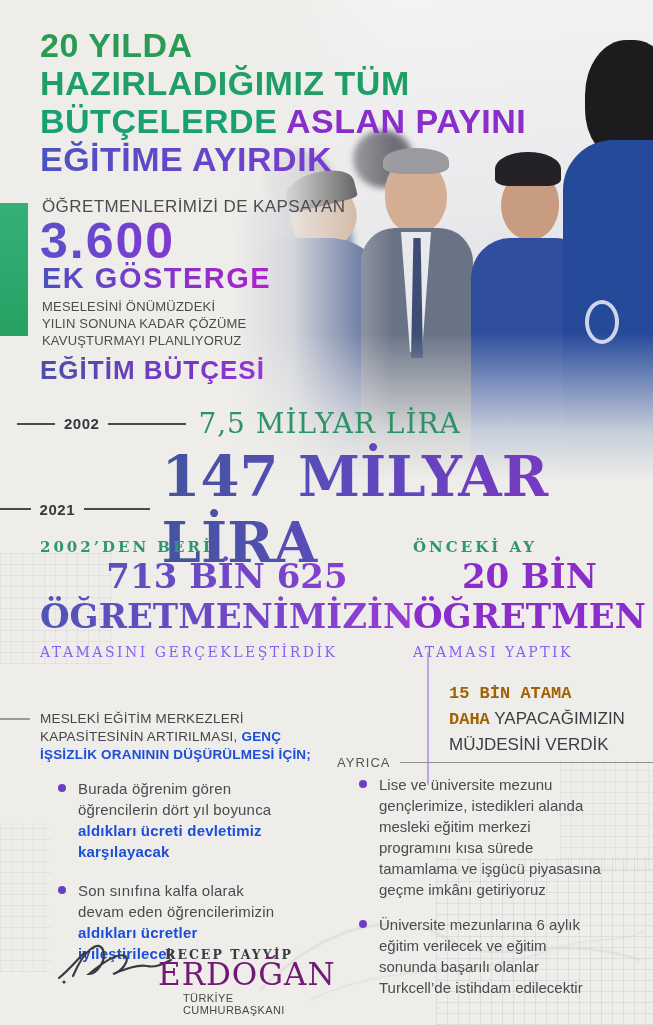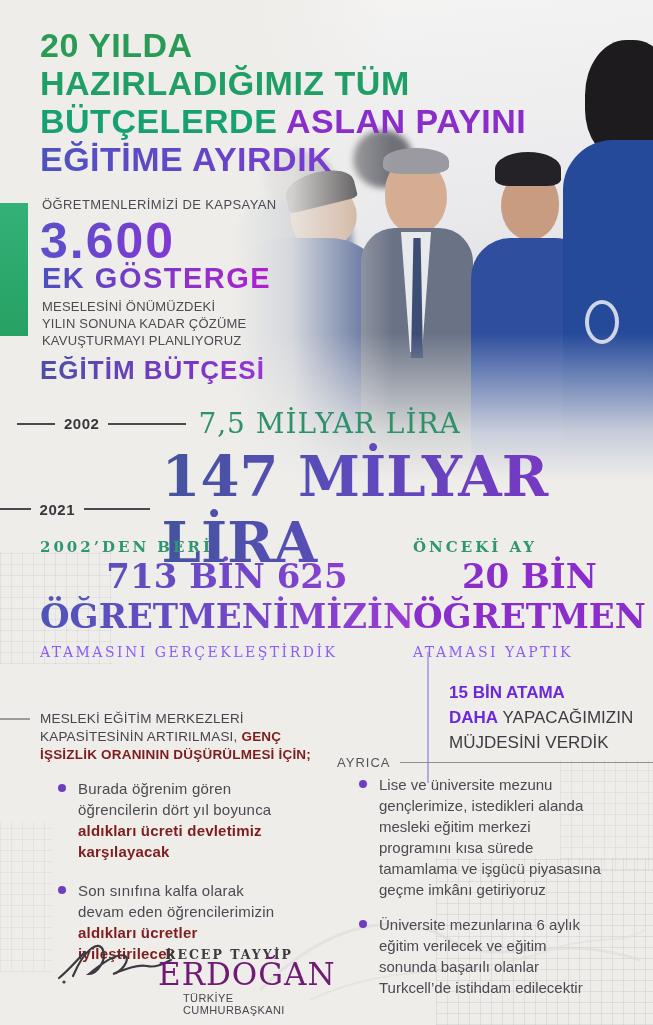--- a/index.html
+++ b/index.html
@@ -31,21 +31,21 @@
   .hl-teal   { color:#17a173; }
   .hl-purple { color:#8a2dcb; }
   .grad-indigo-purple {
     background:linear-gradient(90deg,#4d52c0 0%,#7a3bd0 60%,#9a29d2 100%);
     -webkit-background-clip:text; background-clip:text; color:transparent;
   }
 
   
   #green-bar { left:0; top:203px; width:28px; height:133px;
     background:linear-gradient(180deg,#33b178 0%,#27a163 100%); }
-  #ek-kicker { left:42px; top:197px; font-size:13px; color:#4c4c50; letter-spacing:.4px; }
+  #ek-kicker { left:42px; top:197px; font-size:17px; color:#4c4c50; letter-spacing:.4px; }
   #ek-number { left:40px; top:212px; font-size:50px; font-weight:bold; letter-spacing:2px;
     background:linear-gradient(100deg,#5a50c8 0%,#7d3bd2 85%);
     -webkit-background-clip:text; background-clip:text; color:transparent; }
   #ek-label  { left:42px; top:262px; font-size:29px; font-weight:bold; letter-spacing:1.5px;
     background:linear-gradient(90deg,#4b50bf 0%,#8a32cc 60%,#b01fd0 100%);
     -webkit-background-clip:text; background-clip:text; color:transparent; }
   #ek-body   { left:42px; top:298px; font-size:13px; line-height:17px; color:#4c4c50; letter-spacing:.2px; }
 
   
   #budget-heading { left:40px; top:355px; font-size:26px; font-weight:bold; letter-spacing:1px;
@@ -69,27 +69,27 @@
   #stat-left  { left:40px;  top:538px; }
   #stat-right { left:413px; top:538px; }
   #stat-left .stat-big {
     background:linear-gradient(95deg,#4f55b8 0%,#7a43cc 65%,#9c3bd4 100%);
     -webkit-background-clip:text; background-clip:text; color:transparent; }
   #stat-right .stat-big { color:#8a2dcb; }
 
   
   #pledge { left:427px; top:652px; width:216px; padding:28px 0 28px 20px;
     border-left:2px solid #b9a8e0; font-size:17px; line-height:25px; font-weight:bold; color:#3c3c42; }
-  .pl-purple { color:#6d28d9; }
+  .pl-purple { color:#a16207;font-family:Liberation Mono, monospace; }
   #pledge .plain { font-weight:normal; }
 
   
   #voc-dash { left:0; top:718px; width:30px; height:2px; background:#9b9b9e; }
   #vocational { left:40px; top:710px; width:282px; font-size:13.5px; line-height:18px; color:#45454b; letter-spacing:.2px; }
-  #vocational .hi, .bullets .hi { color:#7f1d1d; font-weight:bold; }
+  #vocational .hi, .bullets .hi { color:#1d4ed8; font-weight:bold; }
   .bullets { margin-top:14px; }
   .bullet { display:flex; margin:0 0 18px 18px; }
   .dot { width:8px; height:8px; border-radius:50%; background:#6d3fc0; margin:6px 12px 0 0; flex:0 0 auto; }
   .bullet p { font-size:15px; line-height:21px; color:#4a4a50; width:210px; }
 
   
   #ayrica { left:337px; top:755px; width:316px; }
   #ayrica-head { display:flex; align-items:center; }
   #ayrica-label { font-size:13px; letter-spacing:1px; color:#55555a; }
   #ayrica-line { flex:1; height:1px; background:#8f8f93; margin-left:10px; }

